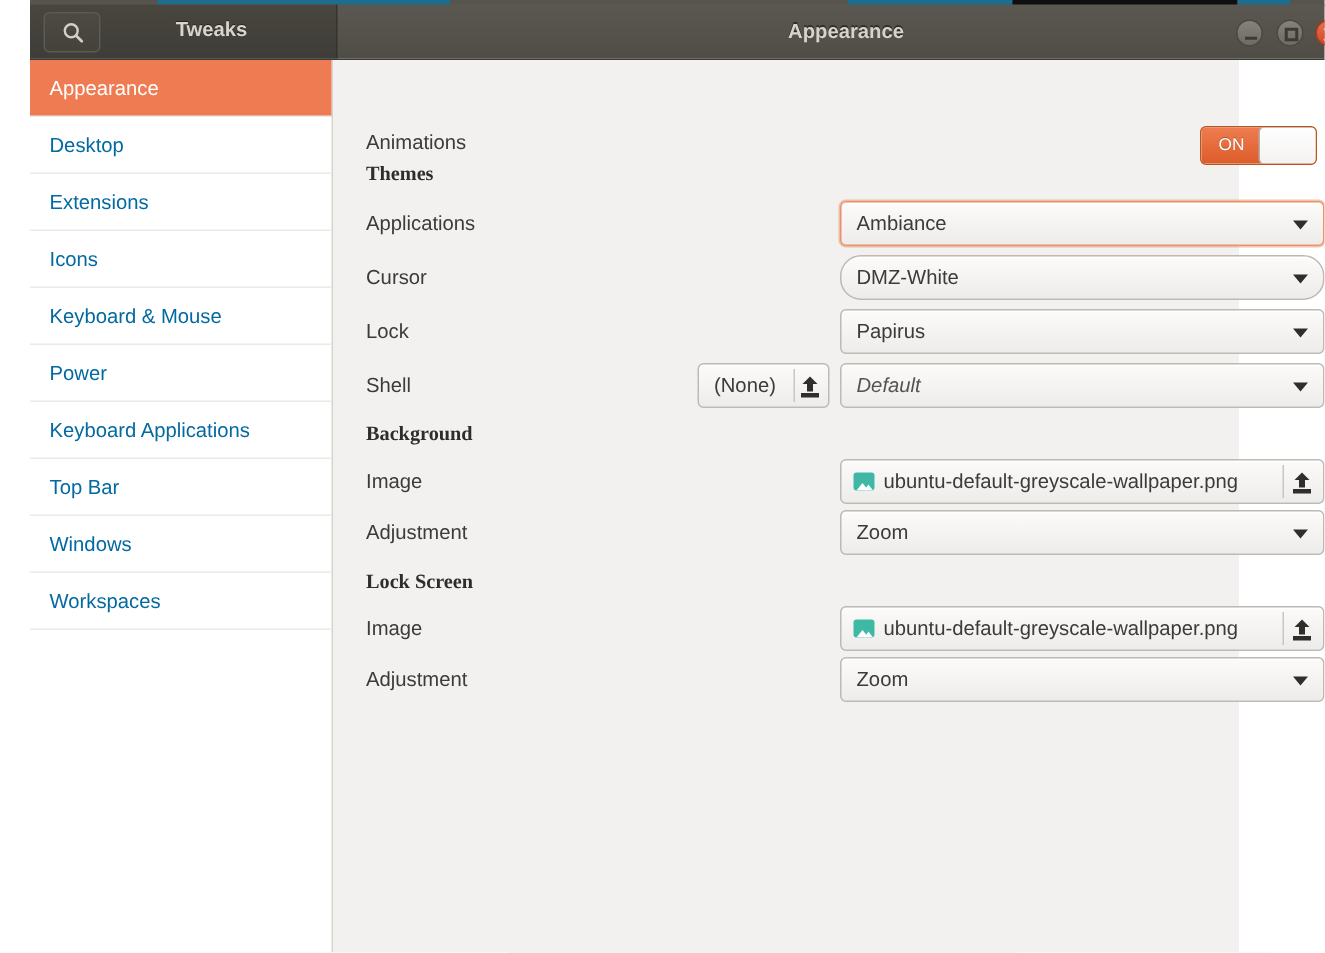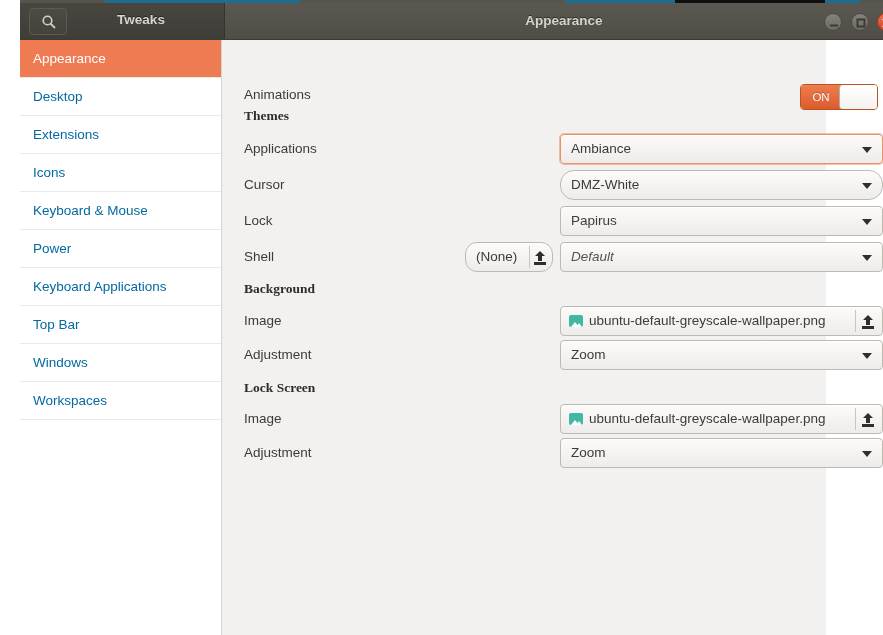--- a/index.html
+++ b/index.html
@@ -339,21 +339,21 @@
       <div class="lbl">Lock</div>
       <div class="combo" style="left:337px; top:-2px; width:323px;">
         <span class="ctext">Papirus</span>
         <span class="arrow"></span>
       </div>
     </div>
 
     <div class="row" style="top:204px;">
       <div class="lbl">Shell</div>
 
-      <div class="filebtn" style="left:242px; top:-2px; width:88px;border-radius:12px;">
+      <div class="filebtn" style="left:242px; top:-2px; width:88px;">
         <span class="fb-name" style="left:10px;">(None)</span>
         <span class="sep" style="left:63px;"></span>
         <span class="up-ico" style="left:67px; top:8px;">
           <span class="head"></span>
             <span class="stem"></span>
             <span class="base"></span>
         </span>
       </div>
 
       <div class="combo" style="left:337px; top:-2px; width:323px;padding-left:16px;">

